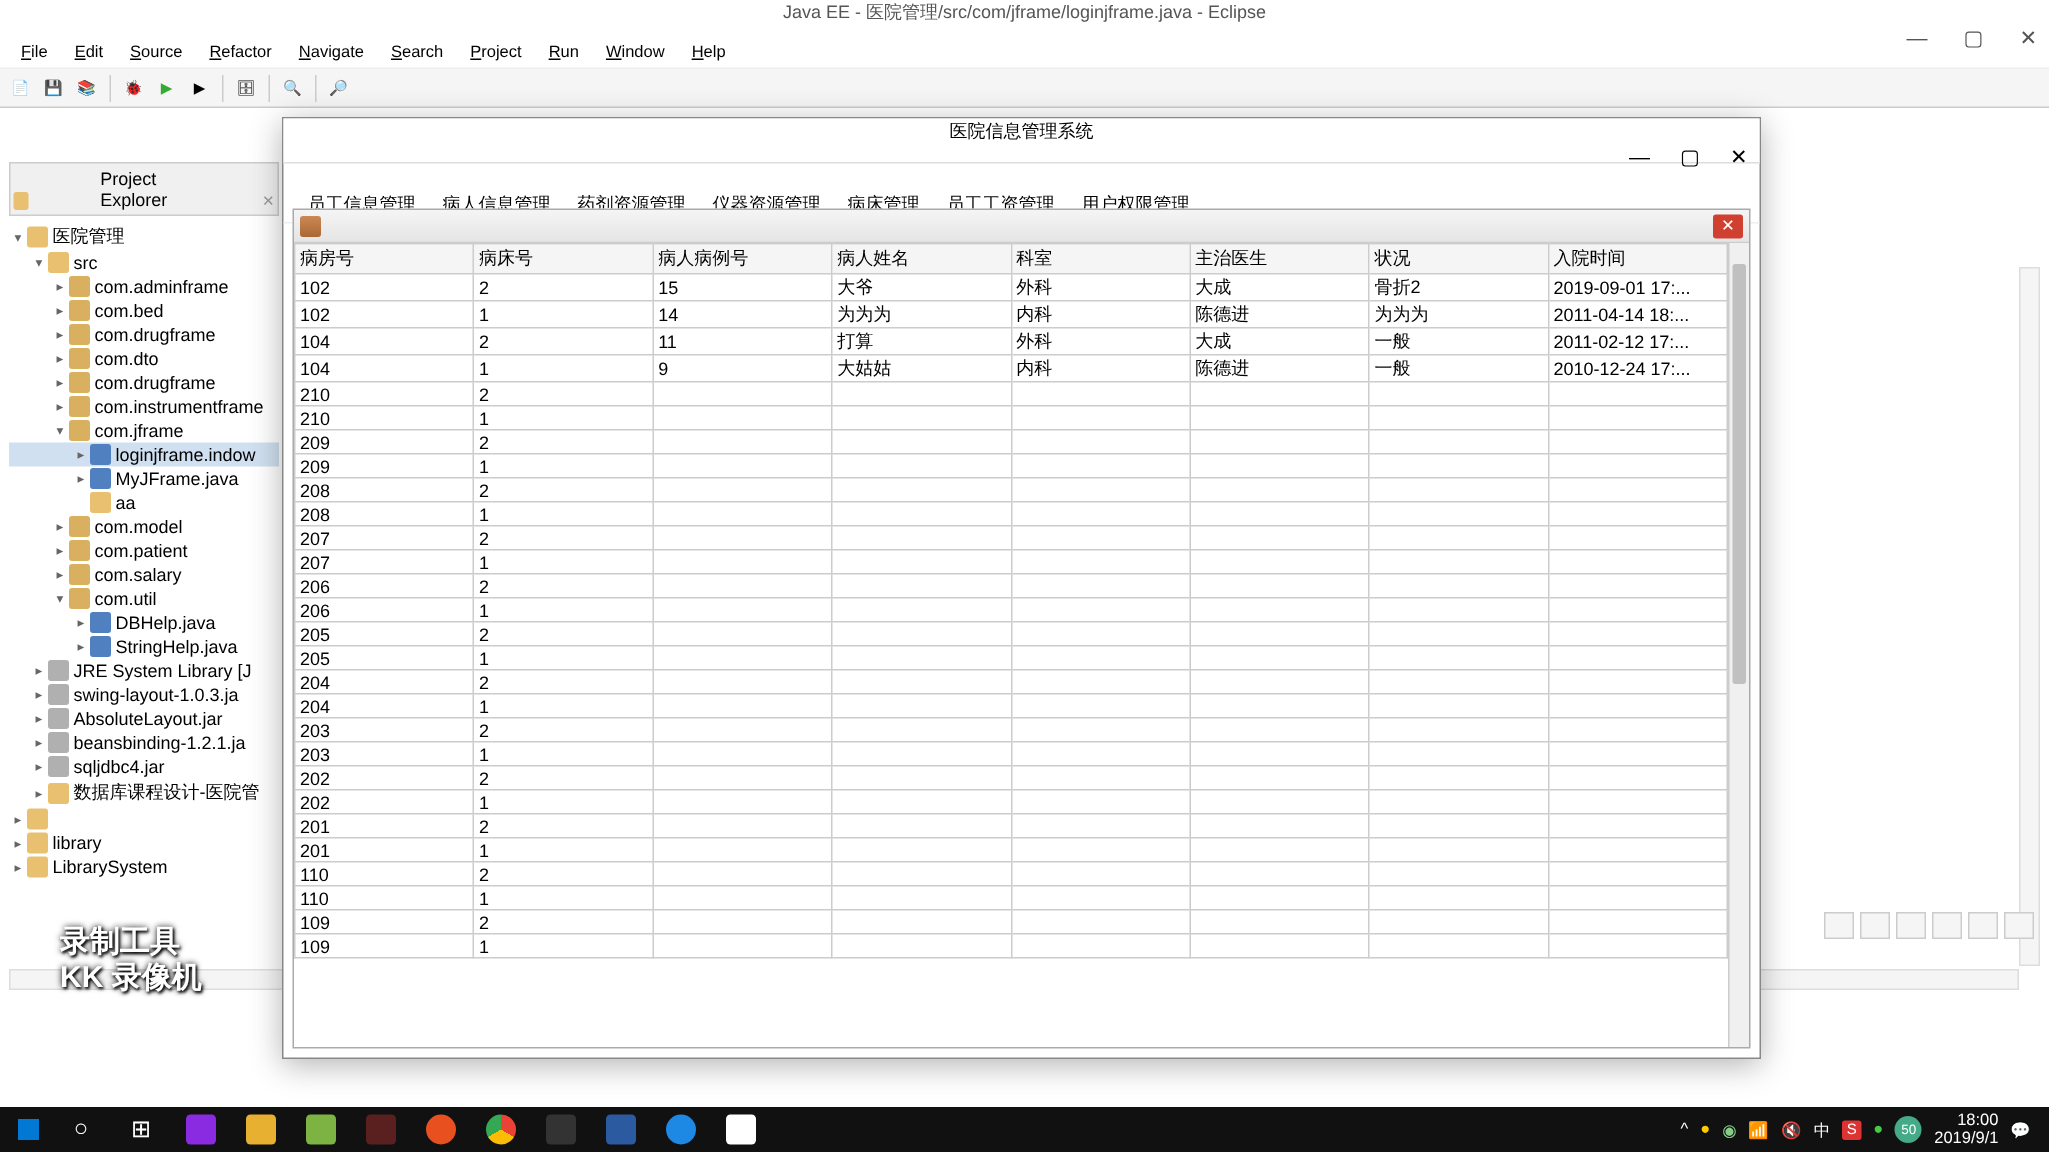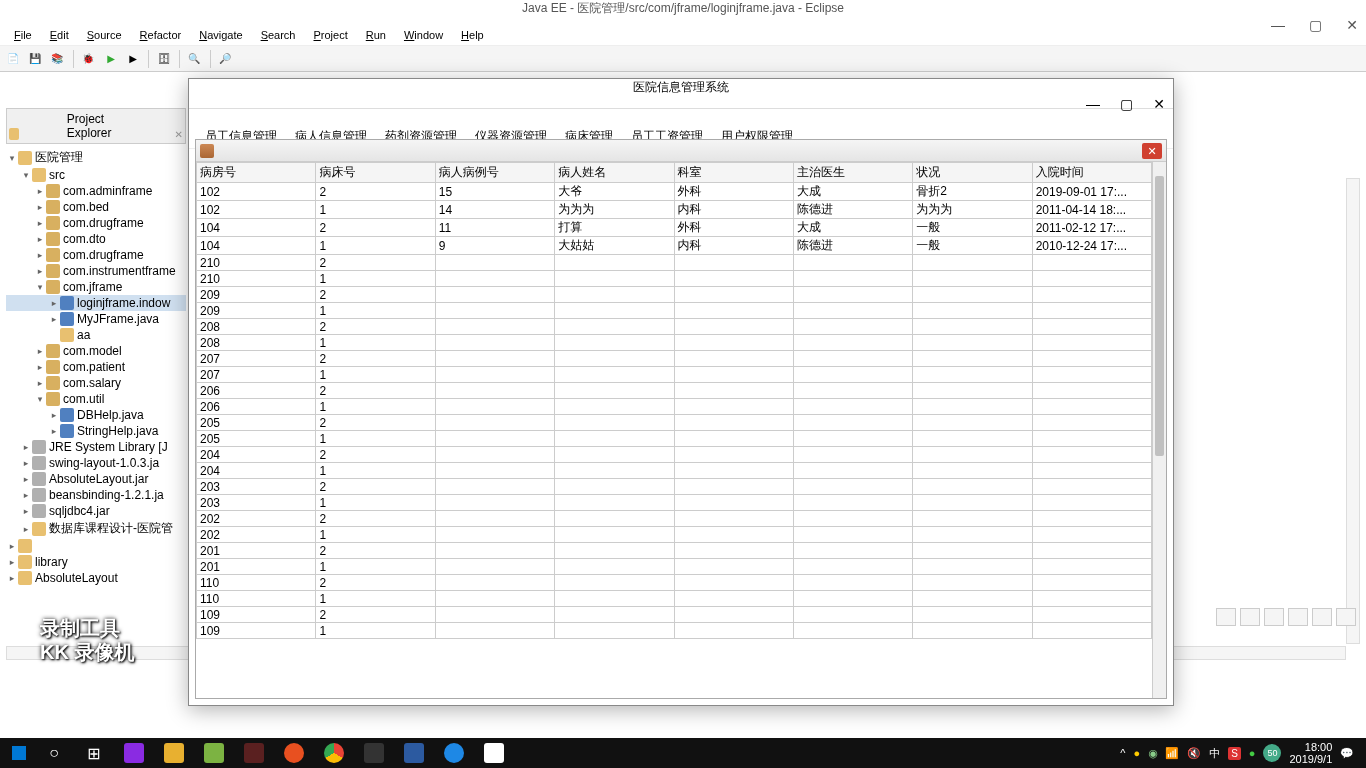--- a/index.html
+++ b/index.html
@@ -276,21 +276,21 @@
           <span></span>
         </div>
         <div class="tree-node ind0">
           <span class="arrow">▸</span>
           <span class="node-icon folder-icon"></span>
           <span>library</span>
         </div>
         <div class="tree-node ind0">
           <span class="arrow">▸</span>
           <span class="node-icon folder-icon"></span>
-          <span>AbsoluteLayout</span>
+          <span>LibrarySystem</span>
         </div>
       </div>
   </div>
 
   <div class="right-gutter"></div>
   <div class="hscroll"></div>
   <div class="mini-toolbar">
     <div class="mb"></div>
     <div class="mb"></div>
     <div class="mb"></div>

